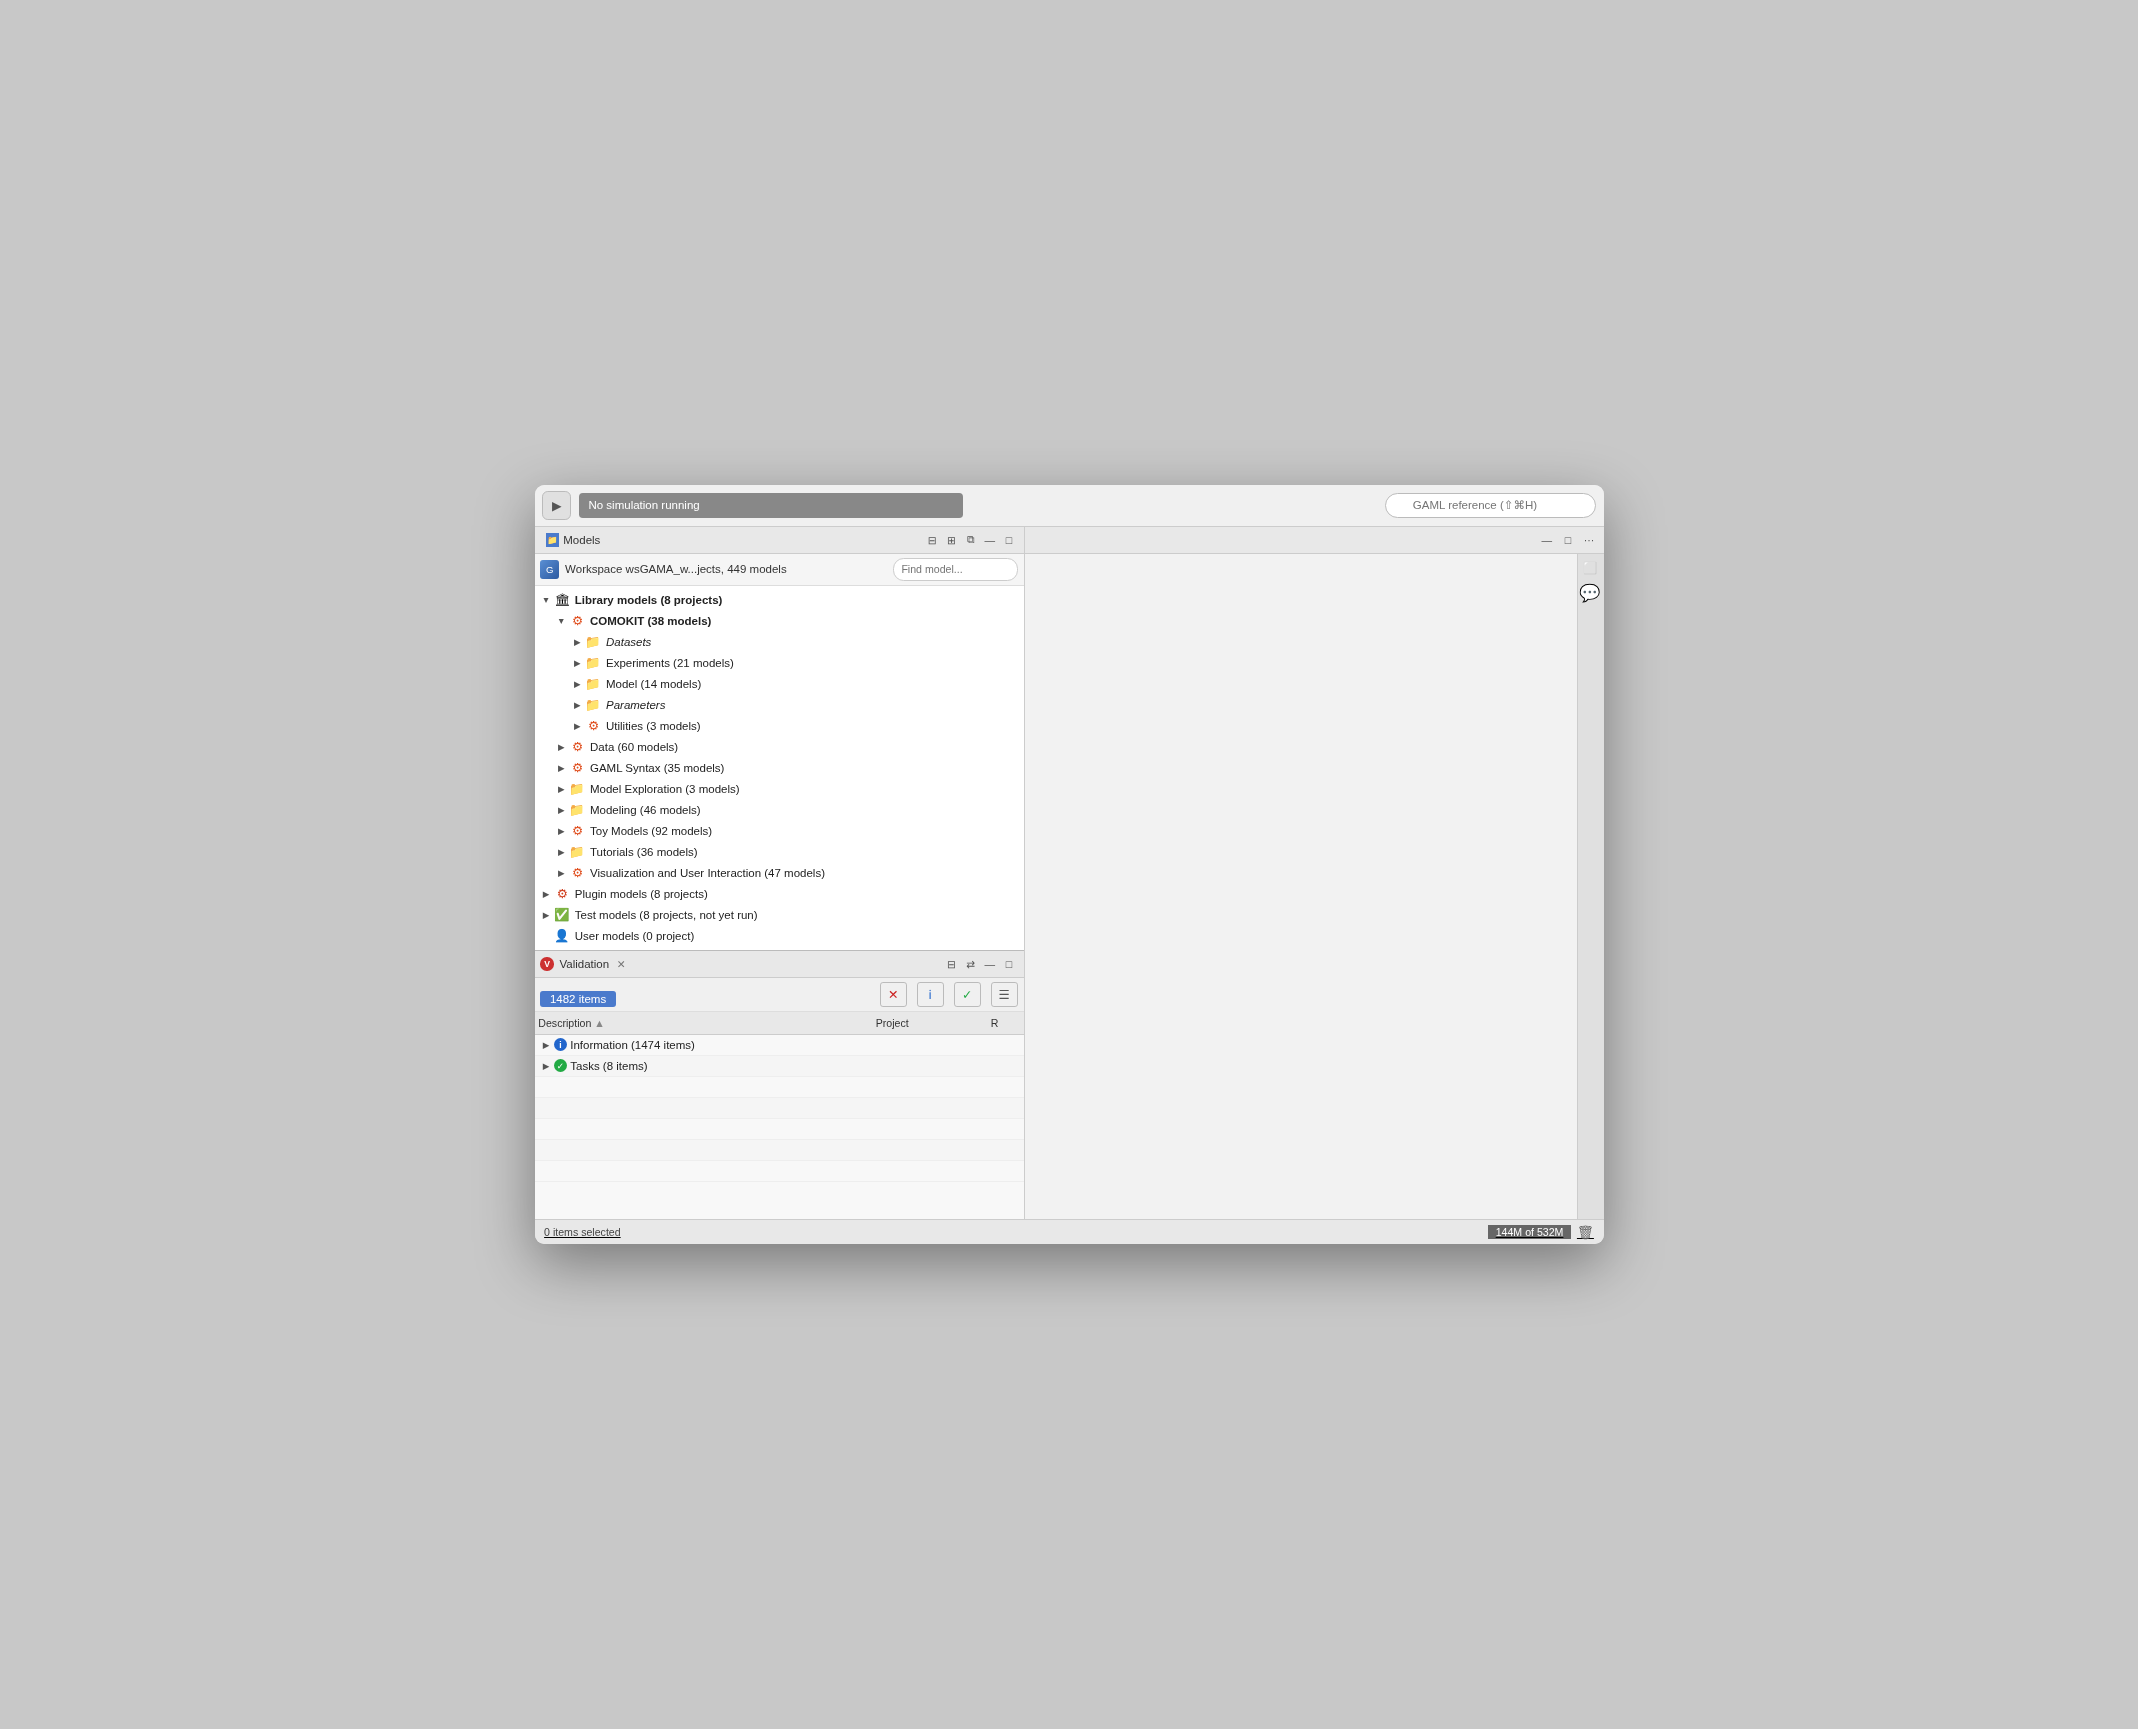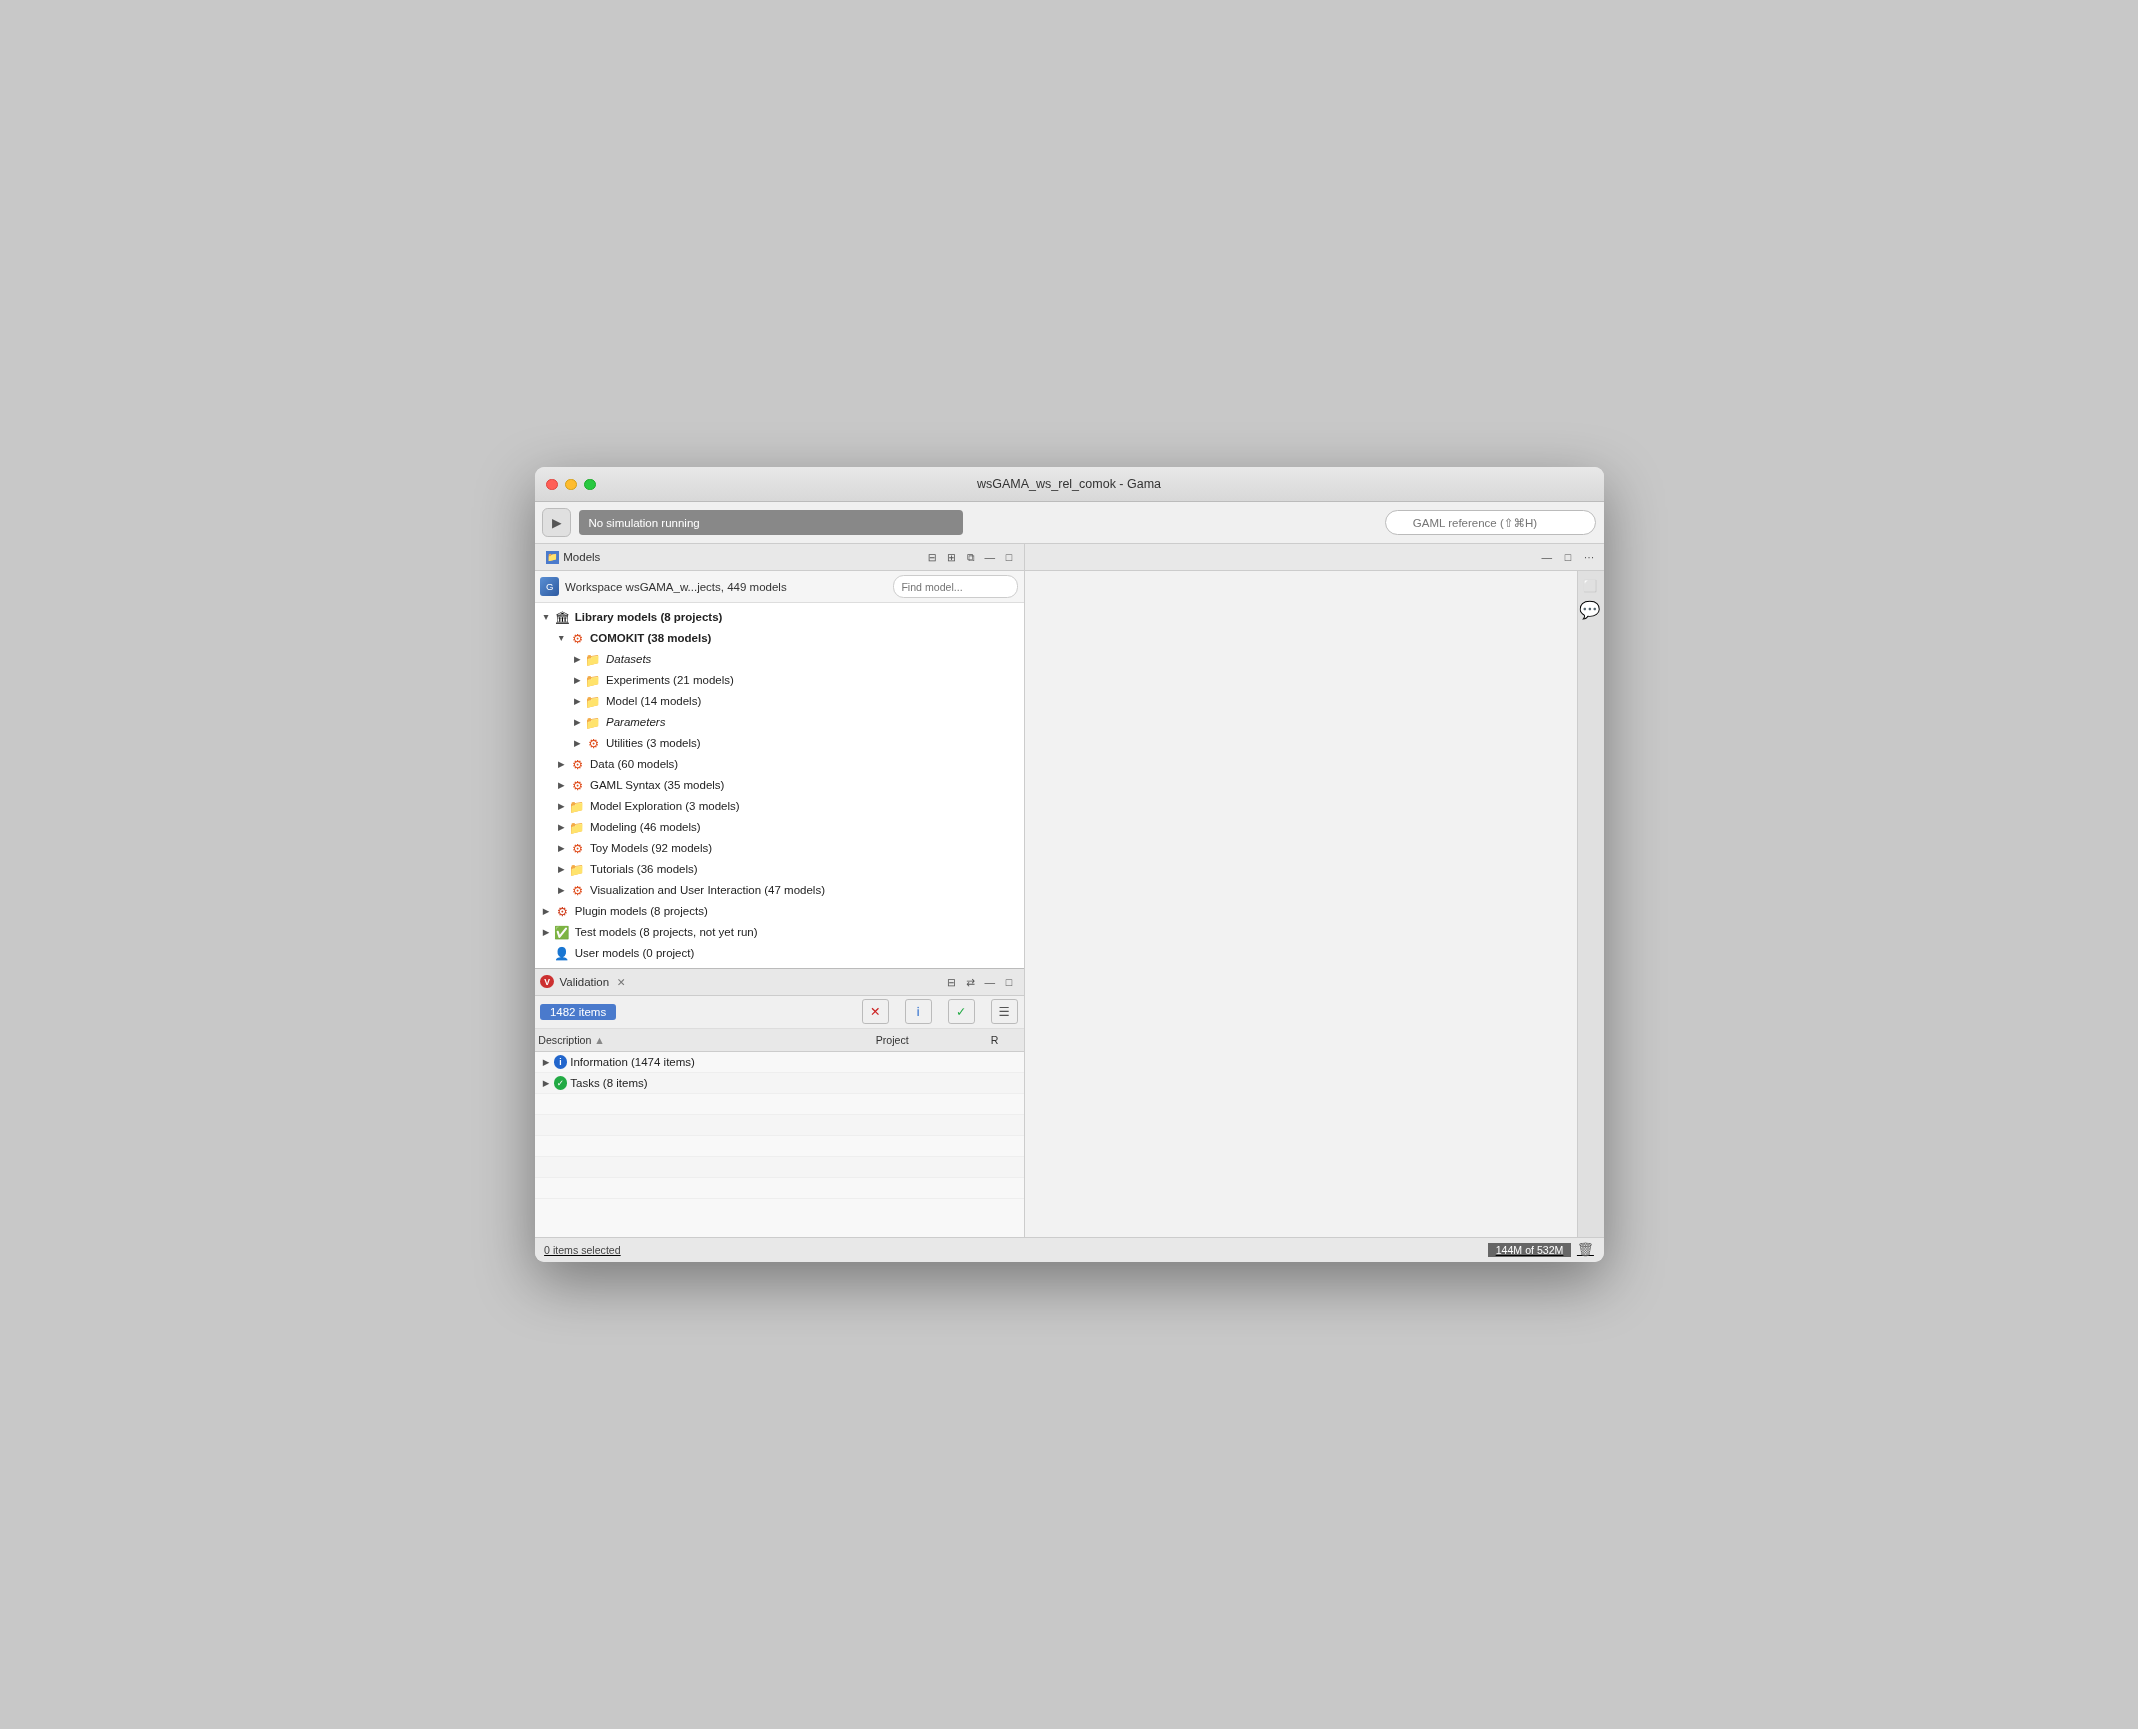--- a/index.html
+++ b/index.html
@@ -304,23 +304,23 @@
       cursor: pointer;
     }
     .val-header-controls {
       margin-left: auto;
       display: flex;
       gap: 1.9px;
     }
     
     .val-toolbar {
       display: flex;
-      align-items: center;
+      align-items: flex-end;
       padding: 3.8px 5.8px;
-      gap: 16px;
+      gap: 10px;
       background: #f0f0f0;
       border-bottom: 1px solid #ddd;
       flex-shrink: 0;
     }
     .items-badge {
       background: #4a7acc;
       color: white;
       padding: 1.9px 9.6px;
       border-radius: 2.9px;
       font-size: 11.5px;
@@ -508,28 +508,20 @@
     .tree-area::-webkit-scrollbar-track,
     .val-table-body::-webkit-scrollbar-track { background: #f0f0f0; }
     .tree-area::-webkit-scrollbar-thumb,
     .val-table-body::-webkit-scrollbar-thumb { background: #bbb; border-radius: 2.9px; }
   </style>
 </head>
 <body>
 
 <div class="window">
 
-  <div class="title-bar">
-    <div class="traffic-lights">
-      <div class="traffic-light tl-red"></div>
-      <div class="traffic-light tl-yellow"></div>
-      <div class="traffic-light tl-green"></div>
-    </div>
-    <span class="title-bar-title">wsGAMA_ws_rel_comok - Gama</span>
-  </div>
 
   <div class="toolbar">
     <div class="toolbar-play-btn">▶</div>
     <div class="sim-status-bar">
       <span class="sim-status-text">No simulation running</span>
     </div>
     <div class="toolbar-spacer"></div>
     <div class="gaml-search-wrap">
       <span class="gaml-search-icon">🔍</span>
       <input class="gaml-search" type="text" placeholder="GAML reference (⇧⌘H)" style="">

